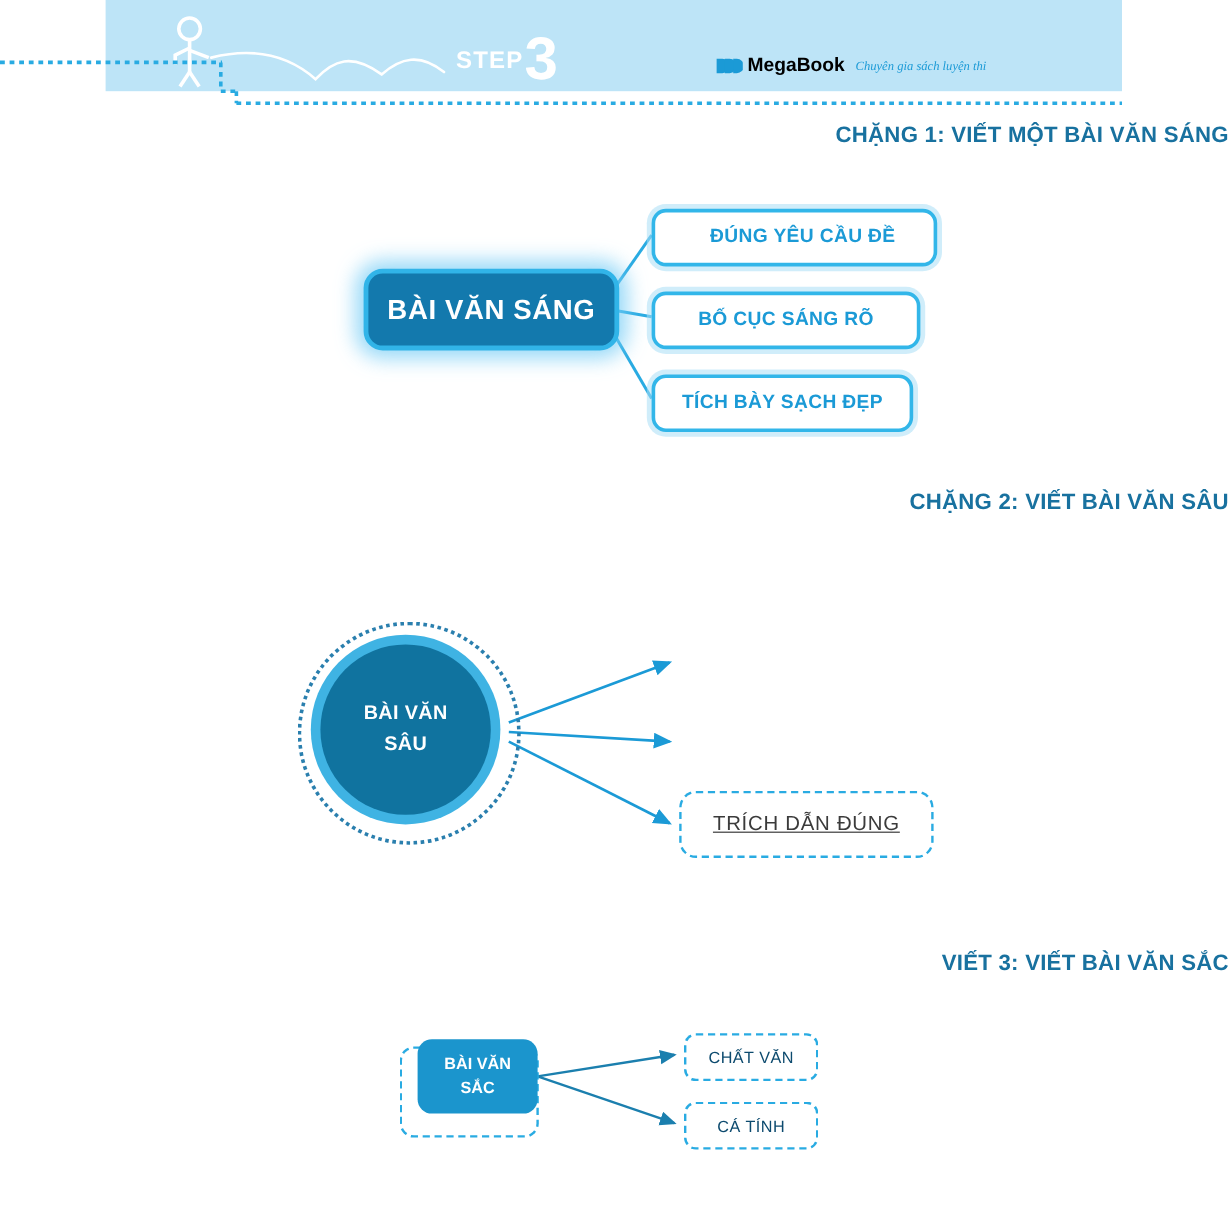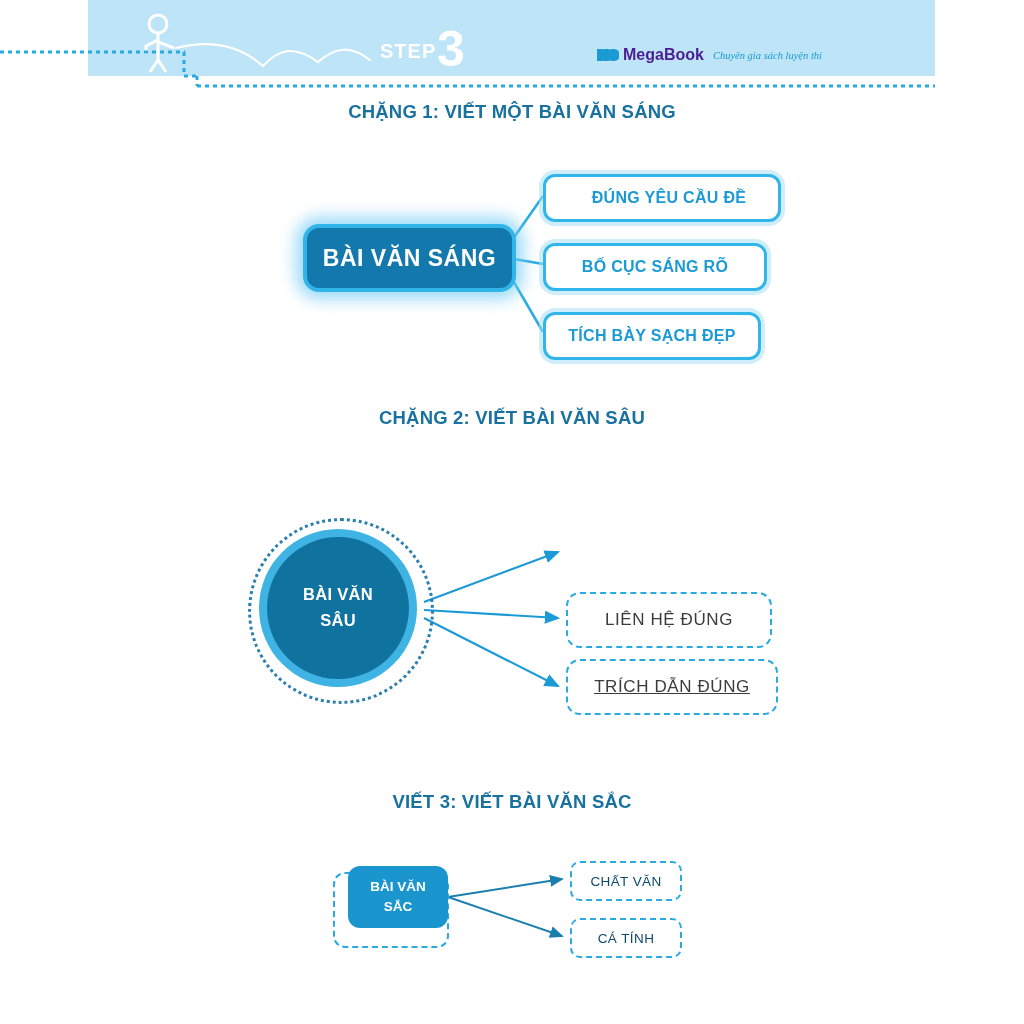--- a/index.html
+++ b/index.html
@@ -60,40 +60,40 @@
     gap: 4px;
   }
   .logo-bars {
     display: inline-block;
     width: 22px;
     height: 14px;
   }
   .logo-name {
     font-size: 16px;
     font-weight: bold;
-    color: #4c1d95;
+    color: #000000;
     letter-spacing: 0px;
   }
   .logo-tagline {
     font-size: 10.5px;
     font-style: italic;
     color: #1b9ad6;
     font-family: "Liberation Serif", serif;
     margin-left: 5px;
   }
   .dotline {
     position: absolute;
     pointer-events: none;
   }
 
   
   .heading {
     position: absolute;
     width: 100%;
-    text-align: center;
+    text-align: right;
     font-size: 18.5px;
     font-weight: bold;
     color: #18719f;
     letter-spacing: 0.2px;
   }
   #heading-1 { top: 101px; }
   #heading-2 { top: 407px; }
   #heading-3 { top: 791px; }
 
   
@@ -305,21 +305,20 @@
     <line x1="424" y1="610" x2="558" y2="618" stroke="#1b9ad6" stroke-width="2.2" marker-end="url(#arrowhead)"></line>
     <line x1="424" y1="618" x2="558" y2="686" stroke="#1b9ad6" stroke-width="2.2" marker-end="url(#arrowhead)"></line>
   </svg>
 
   <div class="d2-circle-outer"></div>
   <div class="d2-circle-ring"></div>
   <div class="d2-circle-inner">
     <span>BÀI VĂN</span>
     <span>SÂU</span>
   </div>
-  <div class="d2-box" id="d2-box-1">LIÊN HỆ ĐÚNG</div>
   <div class="d2-box" id="d2-box-2">TRÍCH DẪN ĐÚNG</div>
 
   <div class="heading" id="heading-3">VIẾT 3: VIẾT BÀI VĂN SẮC</div>
 
   <svg class="connectors">
     <defs>
       <marker id="arrowhead3" markerWidth="7" markerHeight="7" refX="6" refY="3" orient="auto">
         <path d="M0,0 L7,3 L0,6 Z" fill="#1b7fae"></path>
       </marker>
     </defs>

